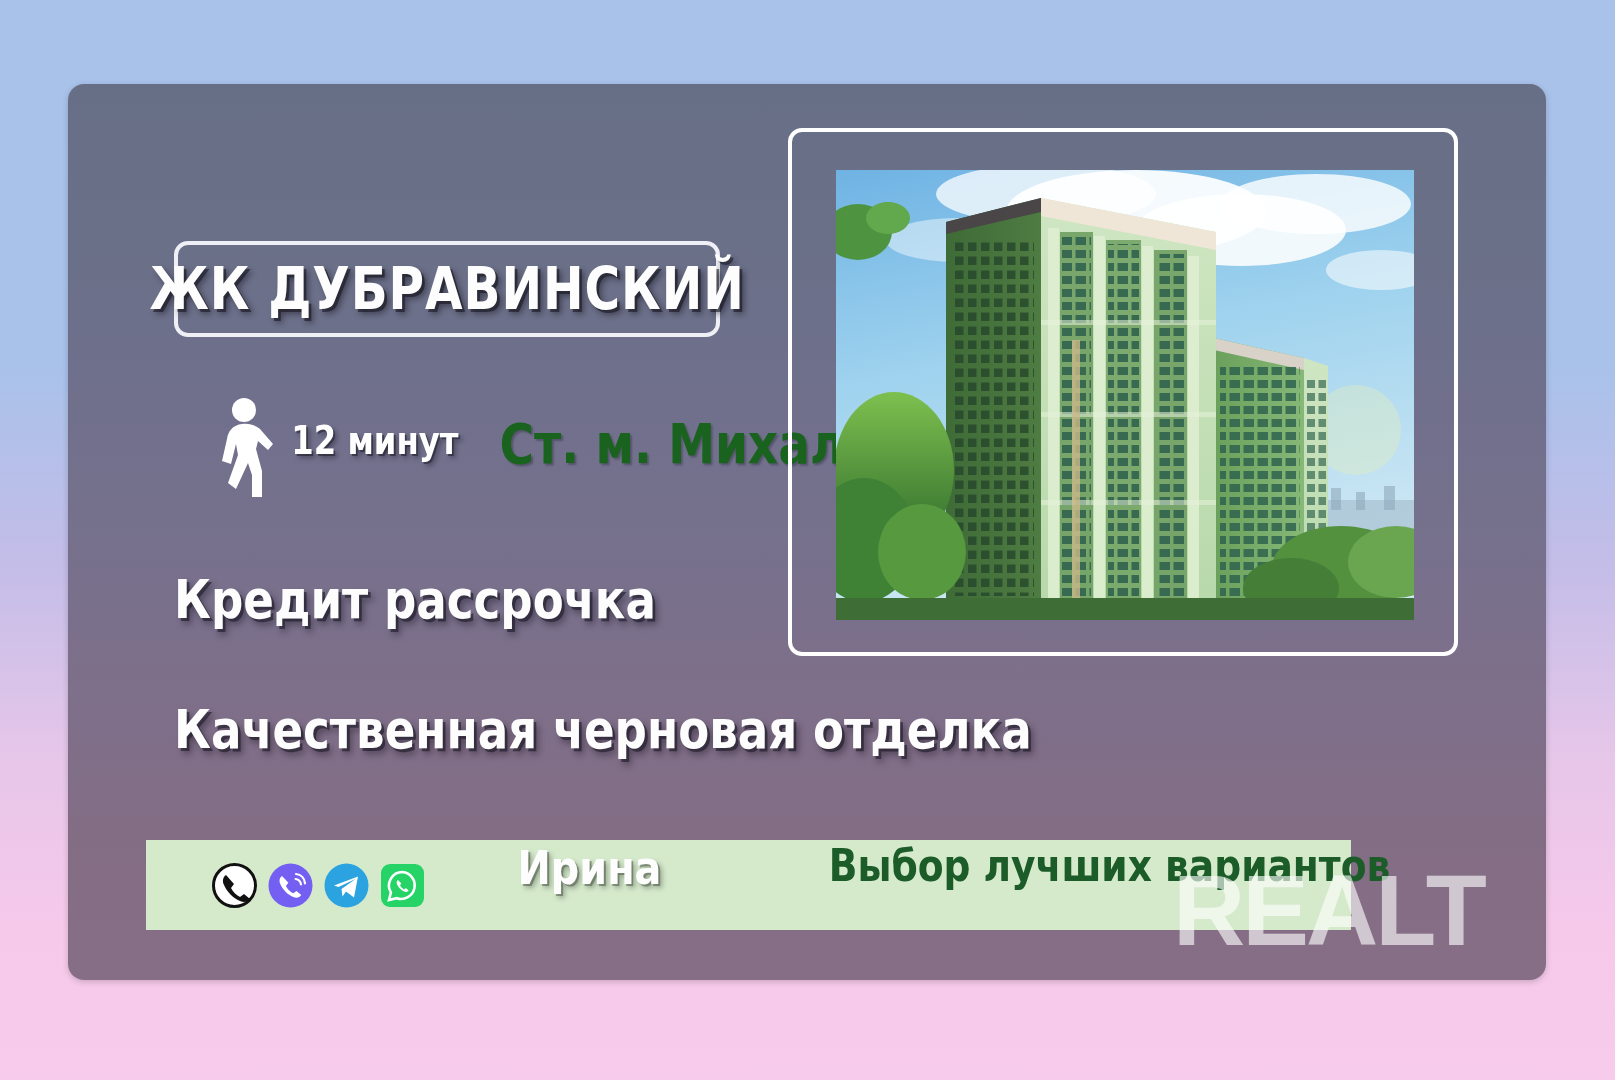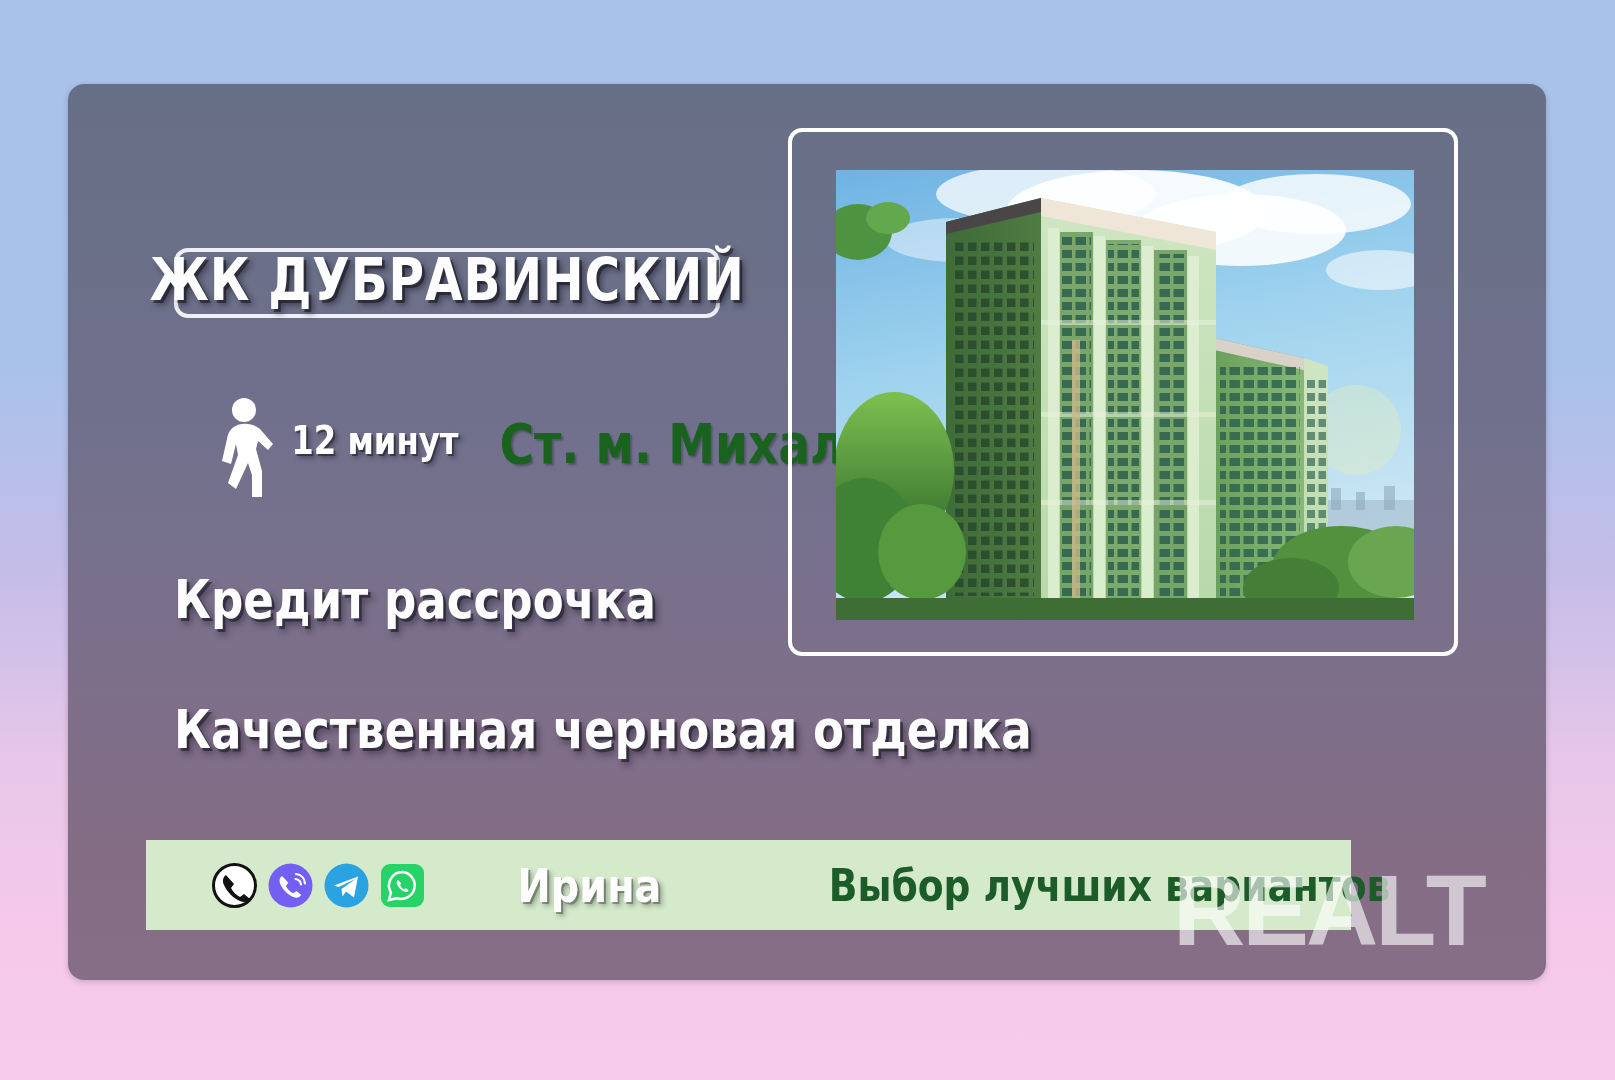--- a/index.html
+++ b/index.html
@@ -46,28 +46,28 @@
     position: absolute;
     left: 0;
     top: 0;
     width: 700px;
     height: 740px;
   }
 
   #title-plate {
     position: absolute;
     left: 106px;
-    top: 164px;
+    top: 157px;
     width: 546px;
-    height: 70px;
+    height: 96px;
     border: 4px solid #eef0f6;
     border-radius: 14px;
     box-sizing: border-box;
     display: flex;
-    align-items: flex-end;
+    align-items: center;
     justify-content: center;
   }
   #title-plate .plate-text {
     font-family: "Liberation Sans Narrow", "DejaVu Sans Condensed", "Liberation Sans", sans-serif;
     font-size: 58px;
     font-weight: 700;
     color: #fdfdfd;
     letter-spacing: 1px;
     white-space: nowrap;
     transform: scaleX(0.93);
@@ -154,21 +154,20 @@
 
   
   #contact-bar {
     position: absolute;
     left: 78px;
     top: 756px;
     width: 1205px;
     height: 90px;
     background: #d5e9cb;
     display: flex;
-    align-items: center;
   }
   #social-icons {
     display: flex;
     align-items: center;
     margin-left: 66px;
     gap: 11px;
   }
   .social-ico { width: 45px; height: 45px; flex: none; display:block; }
   #agent-name {
     font-family: "Liberation Sans Narrow", "DejaVu Sans Condensed", "Liberation Sans", sans-serif;

